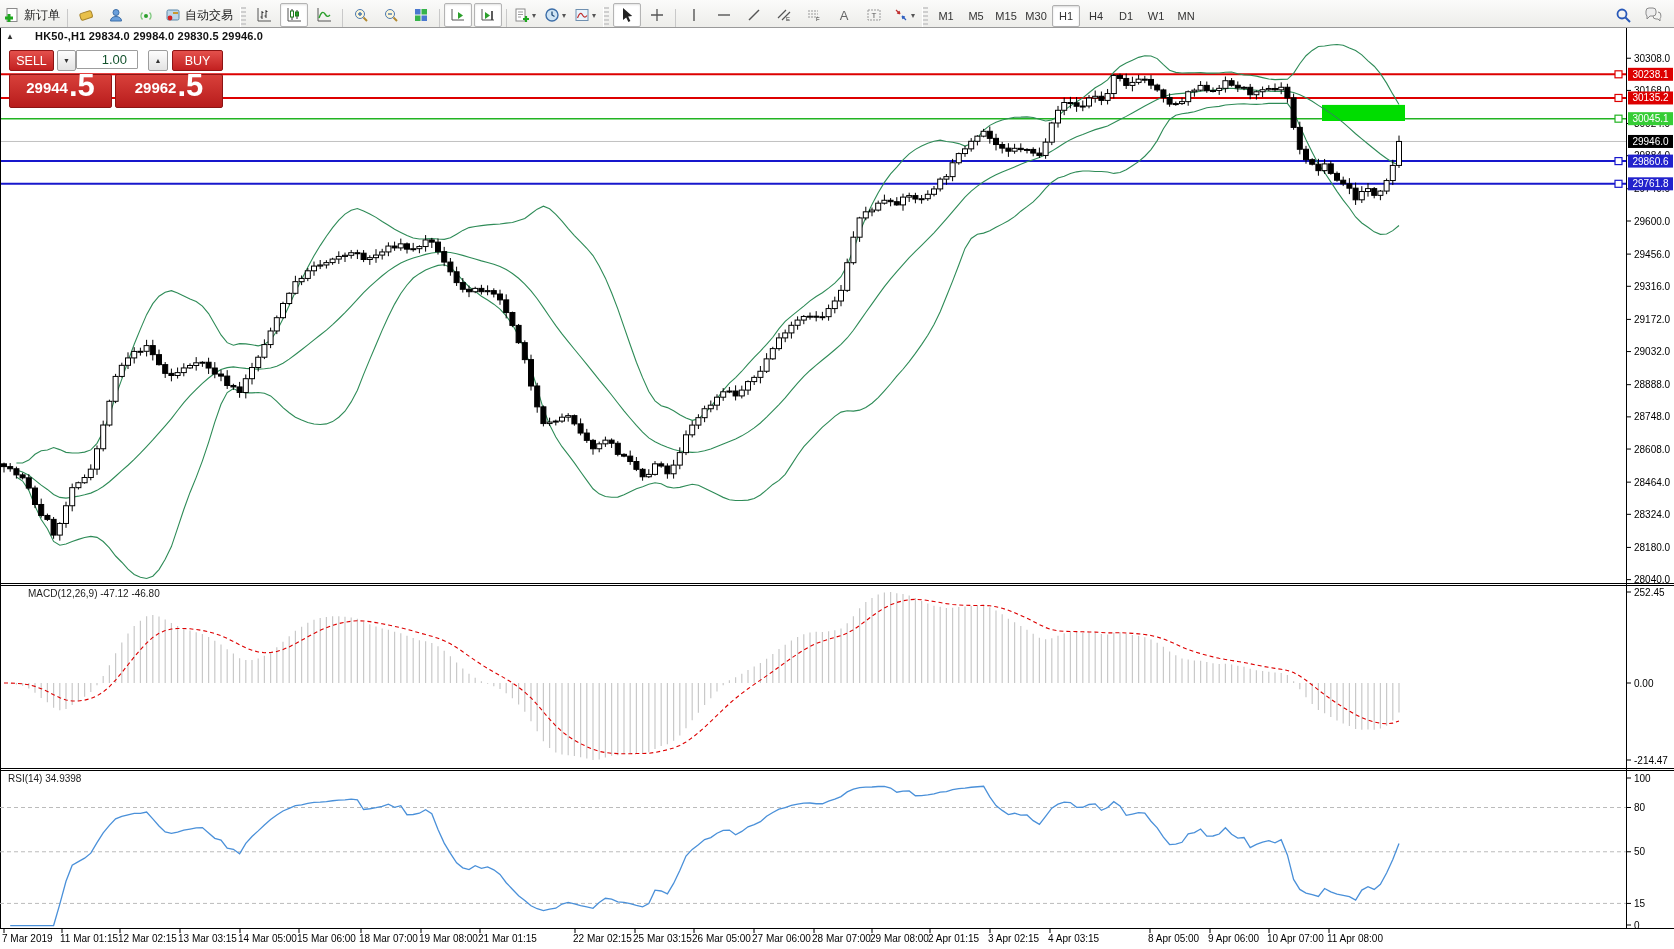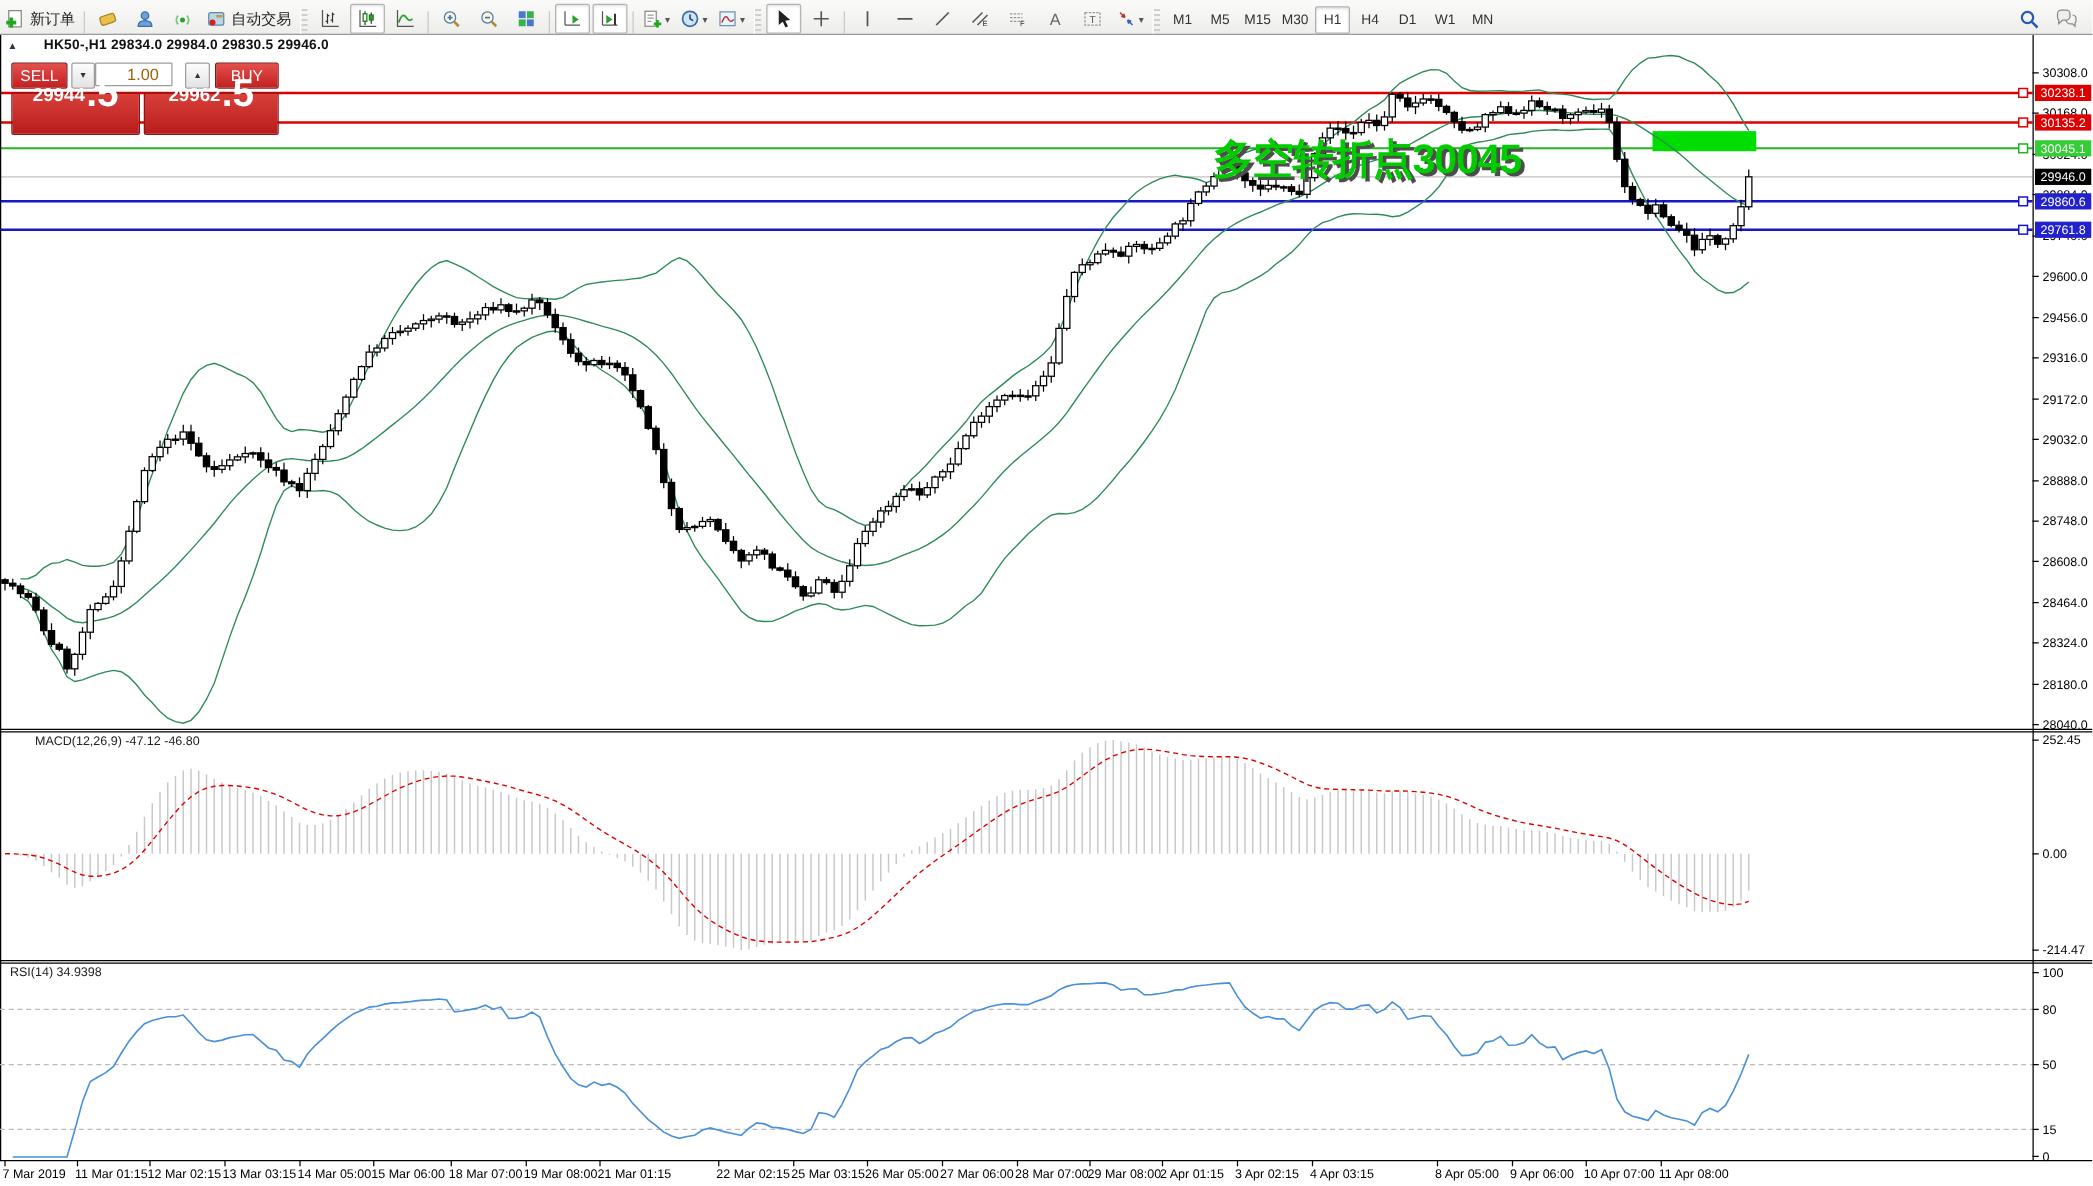--- a/index.html
+++ b/index.html
@@ -32,24 +32,24 @@
   #macd-label{left:8px;top:588px;font-size:10px;color:#222;padding-left:20px;}
   #rsi-label{left:8px;top:773px;font-size:10px;color:#222;}
   #annotation{left:970px;top:105px;font-size:33px;font-weight:700;color:#00cc00;
     text-shadow:3px 3px 0 #4d4d4d;letter-spacing:-1px;white-space:nowrap;pointer-events:none;}
   
   .tp{position:absolute;z-index:20;box-sizing:border-box;}
   .tp-btn{background:linear-gradient(#e4504c,#c22020);border:1px solid #8d1414;color:#fff;
     display:flex;align-items:center;justify-content:center;font-size:12.5px;border-radius:2px;}
   .tp-spin{background:linear-gradient(#fdfdfd,#e3e3e3);border:1px solid #9d9d9d;color:#333;
     display:flex;align-items:center;justify-content:center;font-size:7px;border-radius:2px;}
-  #tp-vol{border:1px solid #9d9d9d;font-size:13px;color:#a16207;text-align:right;
+  #tp-vol{border:1px solid #9d9d9d;font-size:13px;color:#14532d;text-align:right;
     padding:0 10px 0 0;background:#fff;border-radius:1px;}
   .tp-box{background:linear-gradient(#d8403a,#b81c1c);border:1px solid #8d1414;color:#fff;
-    display:flex;align-items:flex-end;justify-content:center;border-radius:2px;padding-bottom:17px;}
+    display:flex;align-items:flex-end;justify-content:center;border-radius:2px;padding-bottom:6px;}
   .tp-box .pp{font-size:15px;font-weight:700;line-height:26px;}
   .tp-box .pf{font-size:31px;font-weight:700;line-height:31px;margin-left:1px;}
 </style>
 </head>
 <body>
 
 <div id="app">
 
   <svg id="chart-svg" width="1674" height="949">
       <g>
@@ -1095,21 +1095,20 @@
             <path d="M9 9a3 3 0 0 0 3 3h2l2 2v-2.4a3 3 0 0 0 .8-2V8a3 3 0 0 0-2.8-3" fill="none" stroke="#8a8a8a"></path>
           </svg>
       </div>
     </div>
   </div>
 
   <span class="overlay" id="collapse-tri">▲</span>
   <div class="overlay" id="chart-title">HK50-,H1 29834.0 29984.0 29830.5 29946.0</div>
   <div class="overlay" id="macd-label">MACD(12,26,9) -47.12 -46.80</div>
   <div class="overlay" id="rsi-label">RSI(14) 34.9398</div>
-  <div class="overlay" id="annotation">多空转折点30045</div>
 
   <div class="tp tp-btn" style="left:9px;top:50px;width:45px;height:21px;">SELL</div>
   <div class="tp tp-spin" style="left:57px;top:50px;width:19px;height:21px;">▼</div>
   <input class="tp" id="tp-vol" style="left: 76px; top: 50px; width: 62px; height: 19px;" value="1.00">
   <div class="tp tp-spin" style="left:148px;top:50px;width:20px;height:21px;">▲</div>
   <div class="tp tp-btn" style="left:172px;top:50px;width:51px;height:21px;">BUY</div>
   <div class="tp tp-box" style="left:9px;top:74px;width:103px;height:34px;">
     <span class="pp">29944</span>
     <span class="pf">.5</span>
   </div>

